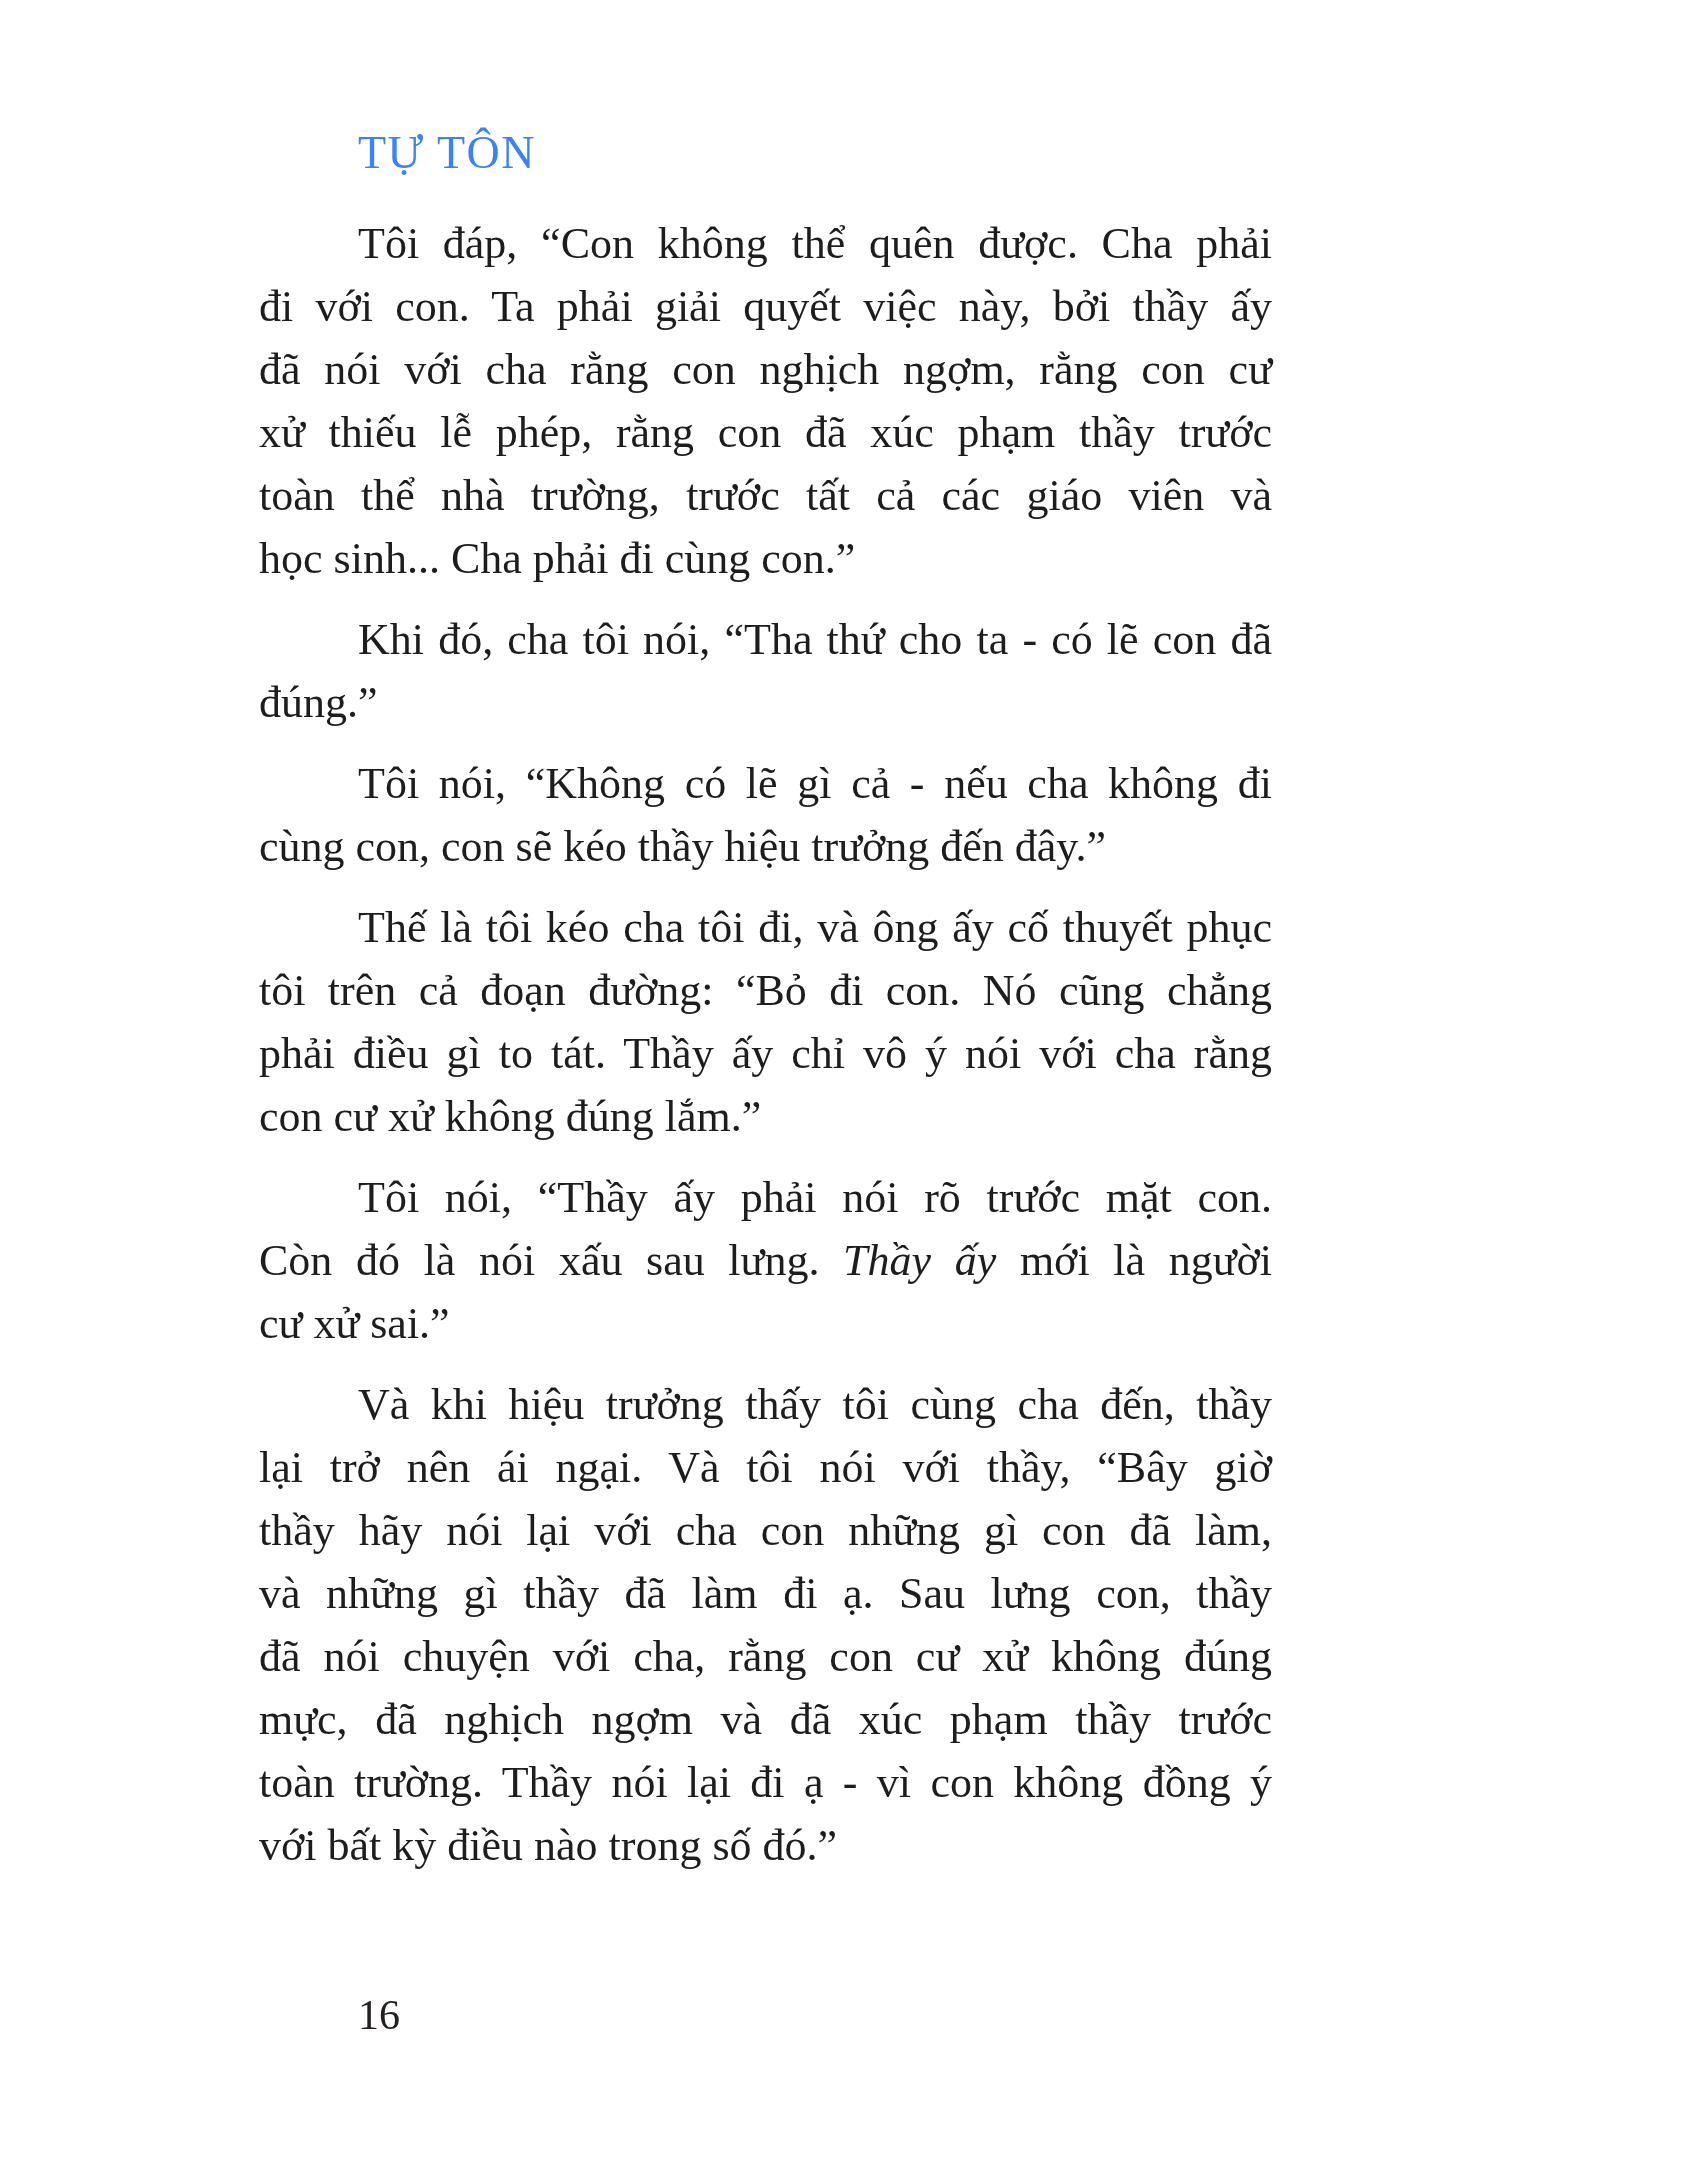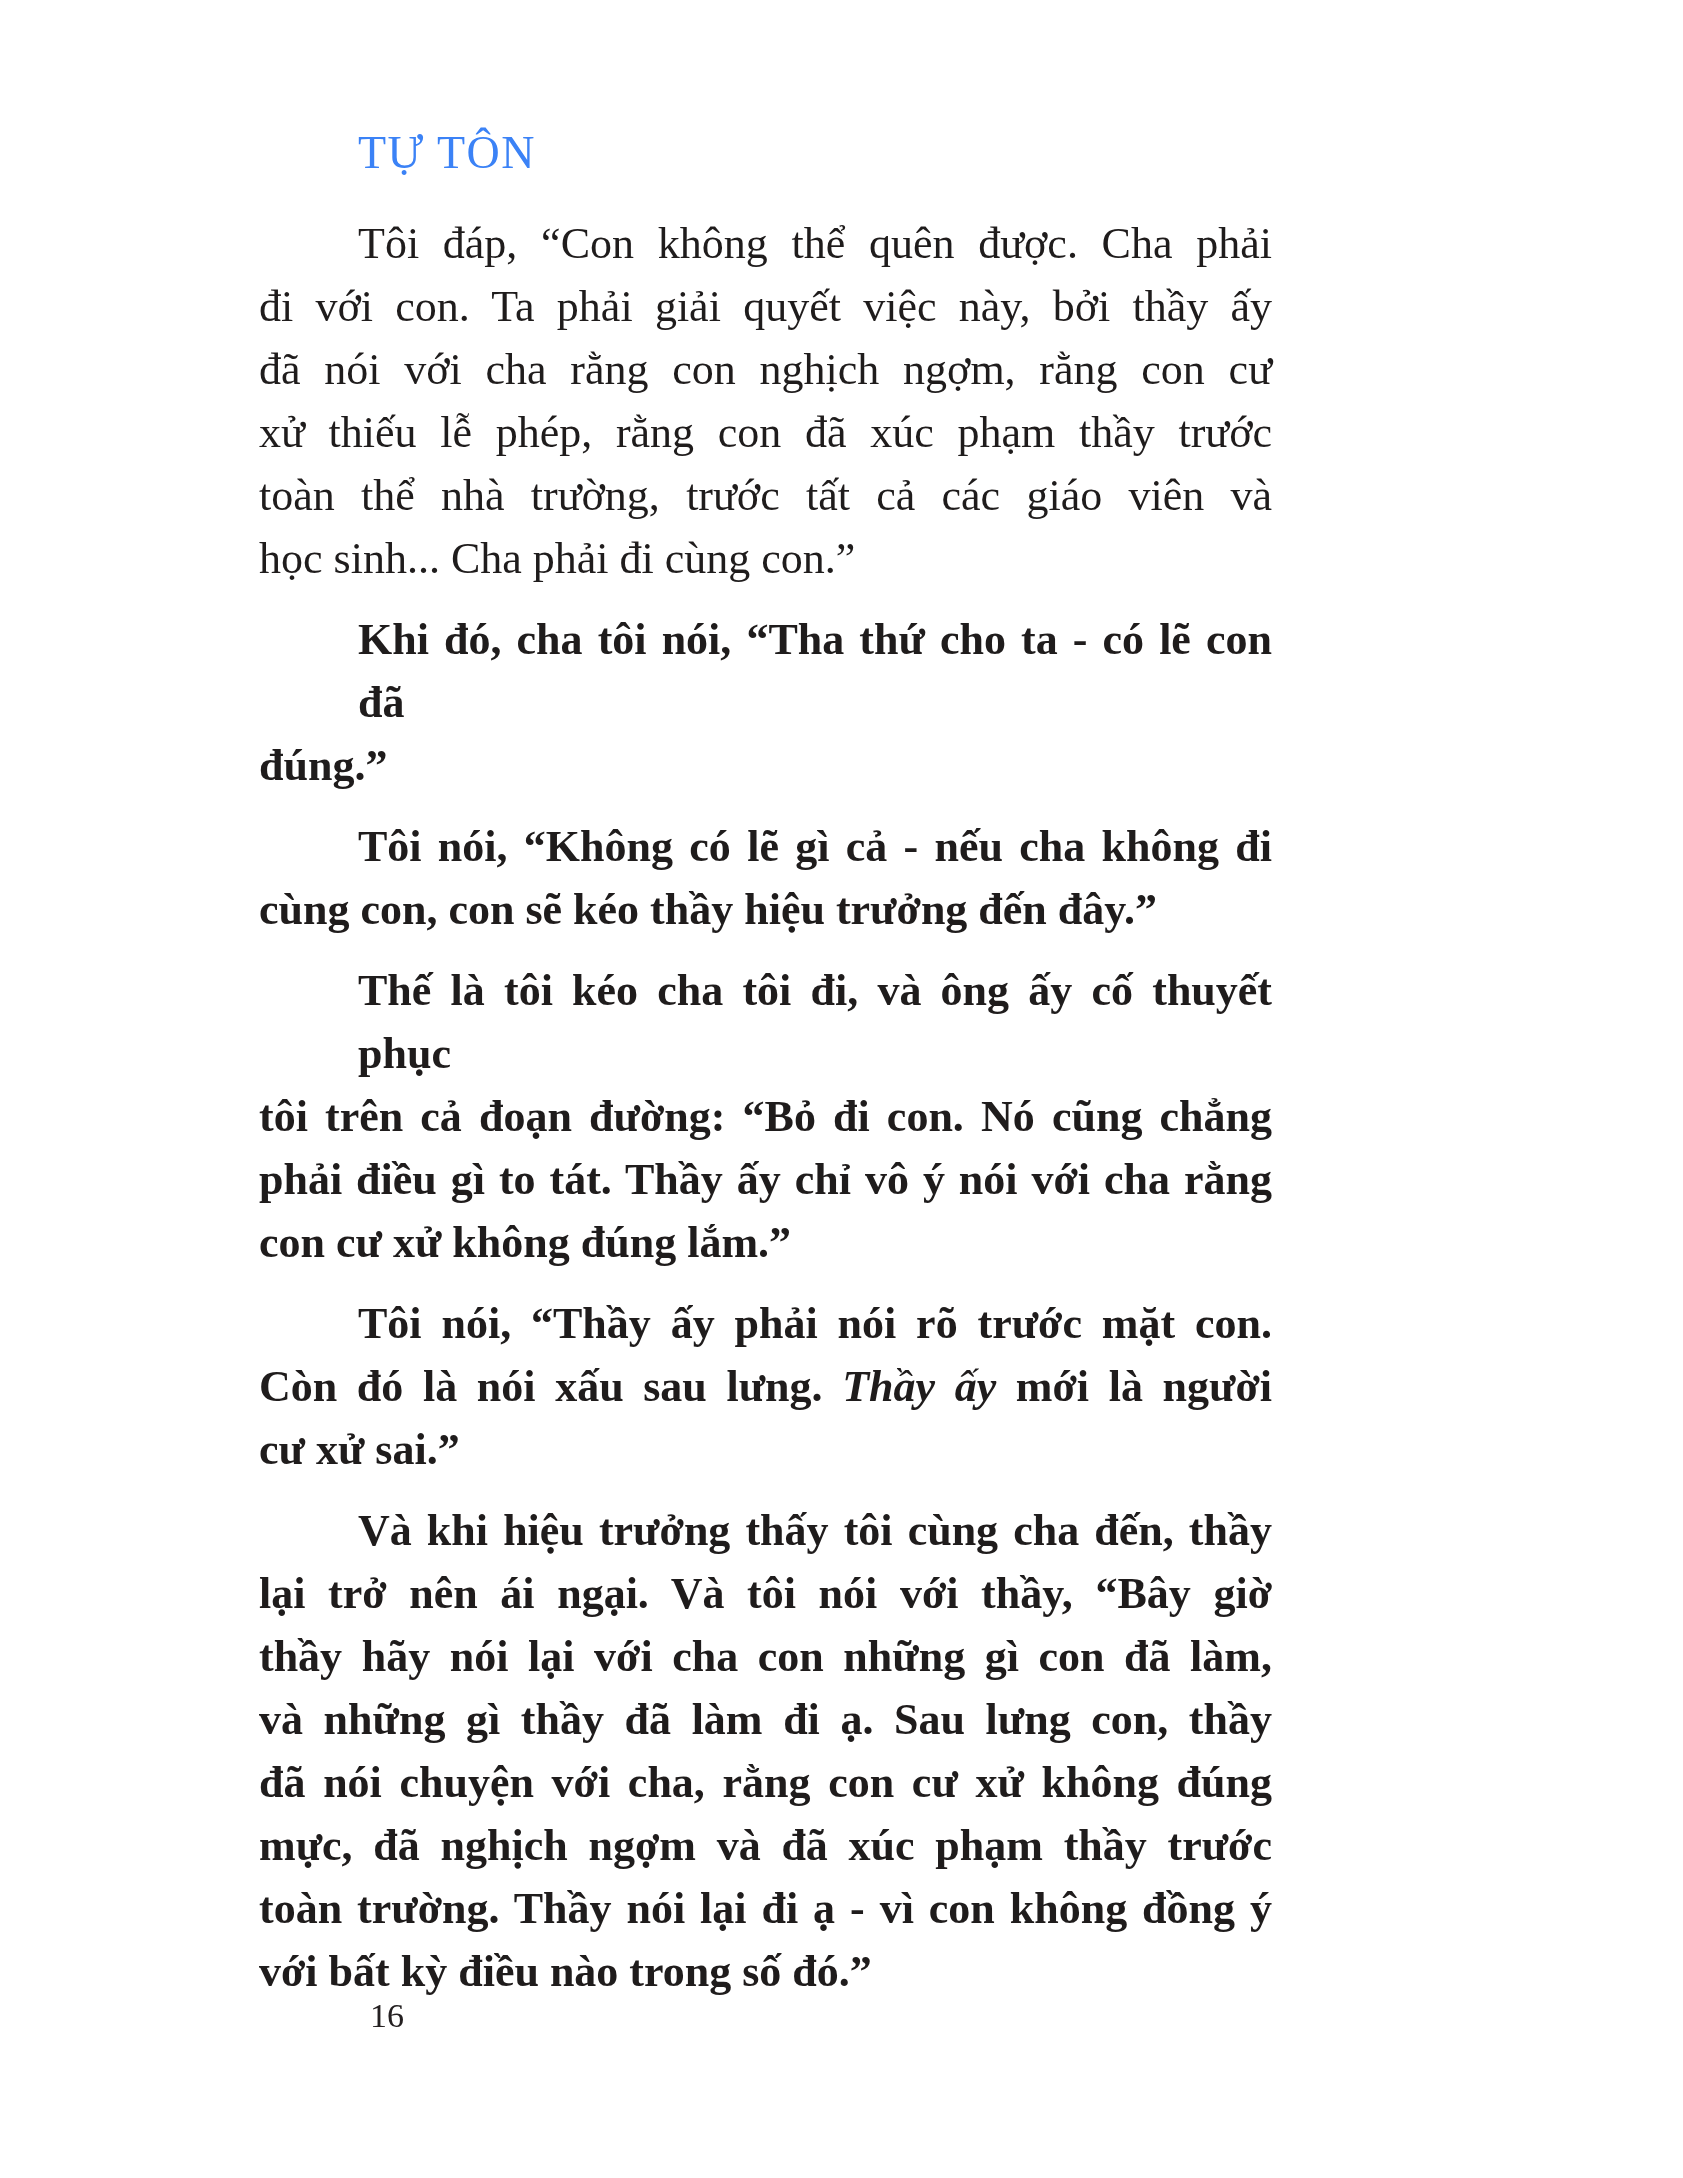--- a/index.html
+++ b/index.html
@@ -24,36 +24,36 @@
     line-height: 55px;
     color: #3b82f6;
   }
   .text-block {
     position: absolute;
     left: 259px;
     top: 212px;
     width: 1013px;
   }
   .para { margin: 0; }
-  .para + .para { margin-top: 18px; font-weight: bold; }
+  .para + .para { margin-top: 18px; }
   .line {
     font-size: 44px;
     line-height: 63px;
     text-align: justify;
     text-align-last: justify;
     white-space: normal;
   }
   .line.first { padding-left: 99px; }
   .line.last  { text-align-last: left; }
   .it { font-style: italic; }
   .folio {
     position: absolute;
-    left: 370px;
+    left: 358px;
     top: 1988px;
-    font-size: 34px;
+    font-size: 42px;
     line-height: 55px;
     color: #242021;
   }
 </style>
 </head>
 <body>
 
 <div class="running-header">TỰ TÔN</div>
 
 <main class="text-block">

